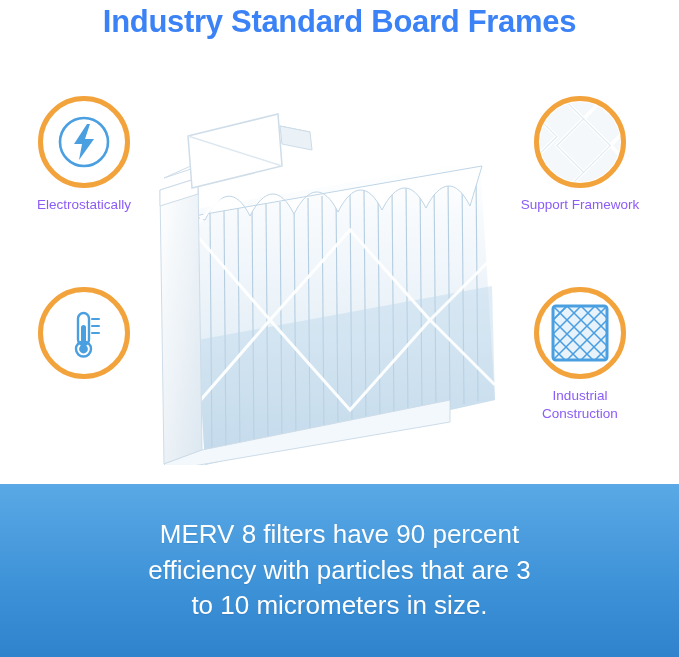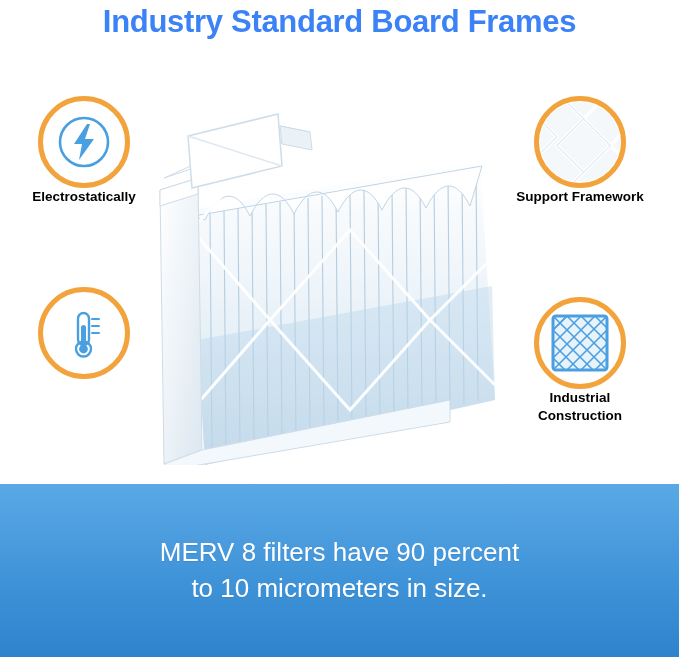--- a/index.html
+++ b/index.html
@@ -48,31 +48,31 @@
     overflow: hidden;
   }
   .badge-inner {
     position: absolute;
     inset: 0;
     display: flex;
     align-items: center;
     justify-content: center;
   }
   .feature-label {
-    margin-top: 0;
+    margin-top: 8px;
     font-size: 13.5px;
-    font-weight: bold;
-    color: #000000;
+    font-weight: normal;
+    color: #8b5cf6;
     line-height: 1.35;
   }
 
   #feature-electrostatic { top: 96px; left: 4px; }
   #feature-heat          { top: 287px; left: 4px; }
   #feature-wire          { top: 96px; left: 500px; }
-  #feature-industrial    { top: 297px; left: 500px; }
+  #feature-industrial    { top: 287px; left: 500px; }
 
   
   .filter-art {
     position: absolute;
     top: 70px;
     left: 150px;
     width: 355px;
     height: 395px;
   }
 
@@ -278,17 +278,18 @@
     </div>
     <div class="feature-label">
       <div>Industrial</div>
       <div>Construction</div>
     </div>
   </div>
 
   <div class="banner">
     <div class="banner-text">
       <div>MERV 8 filters have 90 percent</div>
+      <div>efficiency with particles that are 3</div>
       <div>to 10 micrometers in size.</div>
     </div>
   </div>
 
 </div>
 
 </body></html>

